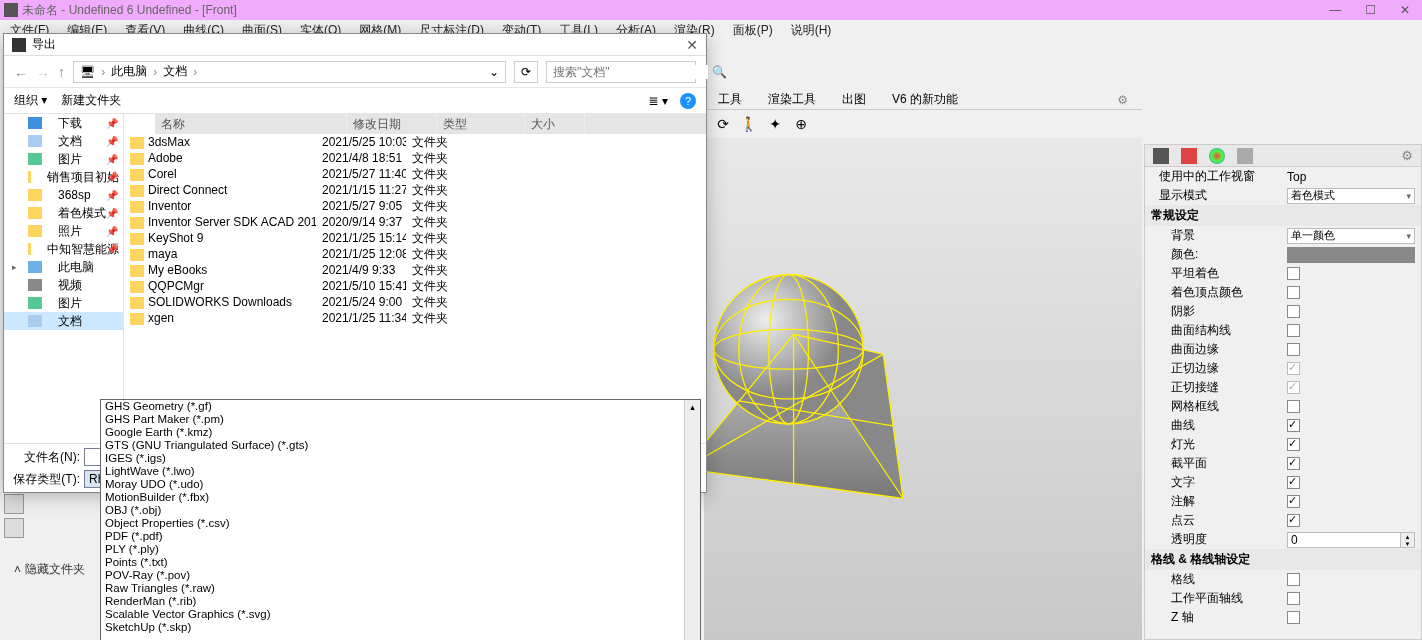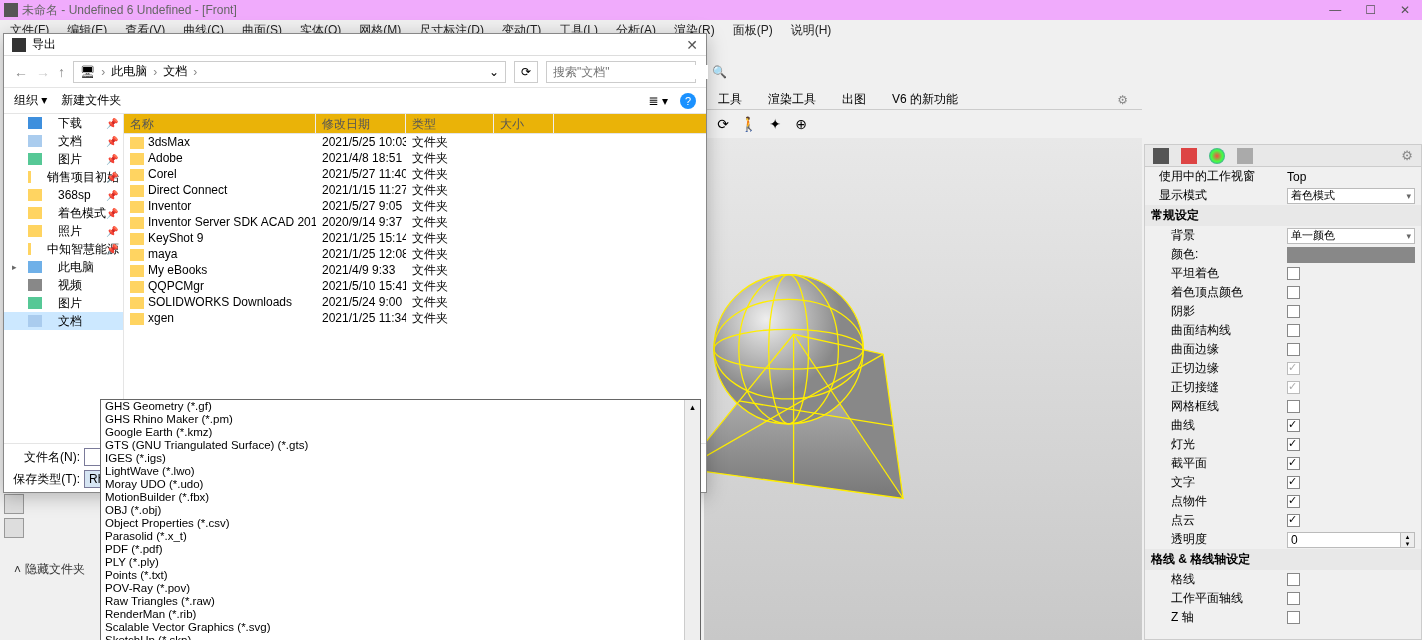--- a/index.html
+++ b/index.html
@@ -41,21 +41,21 @@
 .tree .item.sel { background: #cce8ff; }
 .tree .item .ico { width: 14px; height: 12px; display: inline-block; }
 .ico-dl { background:#3e8fdd; }
 .ico-folder { background:#ffd461; }
 .ico-pc { background:#6fb0e8; }
 .ico-video { background:#888; }
 .ico-pic { background:#56c896; }
 .ico-doc { background:#aaccee; }
 
 .filelist { flex: 1; overflow: auto; }
-.flhdr { display: flex; height: 20px; border-bottom: 1px solid #e5e5e5; position: sticky; top: 0; background: #eab308; }
+.flhdr { display: flex; height: 20px; border-bottom: 1px solid #e5e5e5; position: sticky; top: 0; background: #e5e5e5; margin-left: 31px; }
 .flhdr div { padding: 2px 6px; color: #555; border-right: 1px solid #eee; }
 .col-name { width: 192px; }
 .col-date { width: 90px; }
 .col-type { width: 88px; }
 .col-size { width: 60px; }
 .filelist .row { display: flex; height: 16px; align-items: center; }
 .filelist .row .cell { padding: 0 6px; white-space: nowrap; overflow: hidden; }
 .filelist .row .fico { width: 14px; height: 12px; background:#ffd461; display:inline-block; margin-right:4px; vertical-align:middle; }
 
 .dlg-fields { padding: 4px 8px; border-top: 1px solid #e5e5e5; display:flex;flex-direction:column;gap:4px; position: relative; }
@@ -299,21 +299,21 @@
           <span class="cb ck"></span>
         </div>
       </div>
       <div class="prow">
         <div class="lbl indent">文字</div>
         <div class="val">
           <span class="cb ck"></span>
         </div>
       </div>
       <div class="prow">
-        <div class="lbl indent">点物件</div>
+        <div class="lbl indent">注解</div>
         <div class="val">
           <span class="cb ck"></span>
         </div>
       </div>
       <div class="prow">
         <div class="lbl indent">点云</div>
         <div class="val">
           <span class="cb ck"></span>
         </div>
       </div>
@@ -535,30 +535,29 @@
       <div class="combo">
         <span>Rhino 6 3D 模型 (*.3dm)</span>
           <span class="arr">▾</span>
       </div>
     </div>
   </div>
 </div>
 
 <div class="typedrop" id="typedrop" style="top: 399px; left: 100px; width: 601px; height: 286px;">
   <div class="opt">GHS Geometry (*.gf)</div>
-    <div class="opt">GHS Rhino Maker (*.pm)</div>
+    <div class="opt">GHS Part Maker (*.pm)</div>
     <div class="opt">Google Earth (*.kmz)</div>
     <div class="opt">GTS (GNU Triangulated Surface) (*.gts)</div>
     <div class="opt">IGES (*.igs)</div>
     <div class="opt">LightWave (*.lwo)</div>
     <div class="opt">Moray UDO (*.udo)</div>
     <div class="opt">MotionBuilder (*.fbx)</div>
     <div class="opt">OBJ (*.obj)</div>
     <div class="opt">Object Properties (*.csv)</div>
-    <div class="opt">Parasolid (*.x_t)</div>
     <div class="opt">PDF (*.pdf)</div>
     <div class="opt">PLY (*.ply)</div>
     <div class="opt">Points (*.txt)</div>
     <div class="opt">POV-Ray (*.pov)</div>
     <div class="opt">Raw Triangles (*.raw)</div>
     <div class="opt">RenderMan (*.rib)</div>
     <div class="opt">Scalable Vector Graphics (*.svg)</div>
     <div class="opt">SketchUp (*.skp)</div>
     <div class="sb">
     <div class="up">▴</div>

